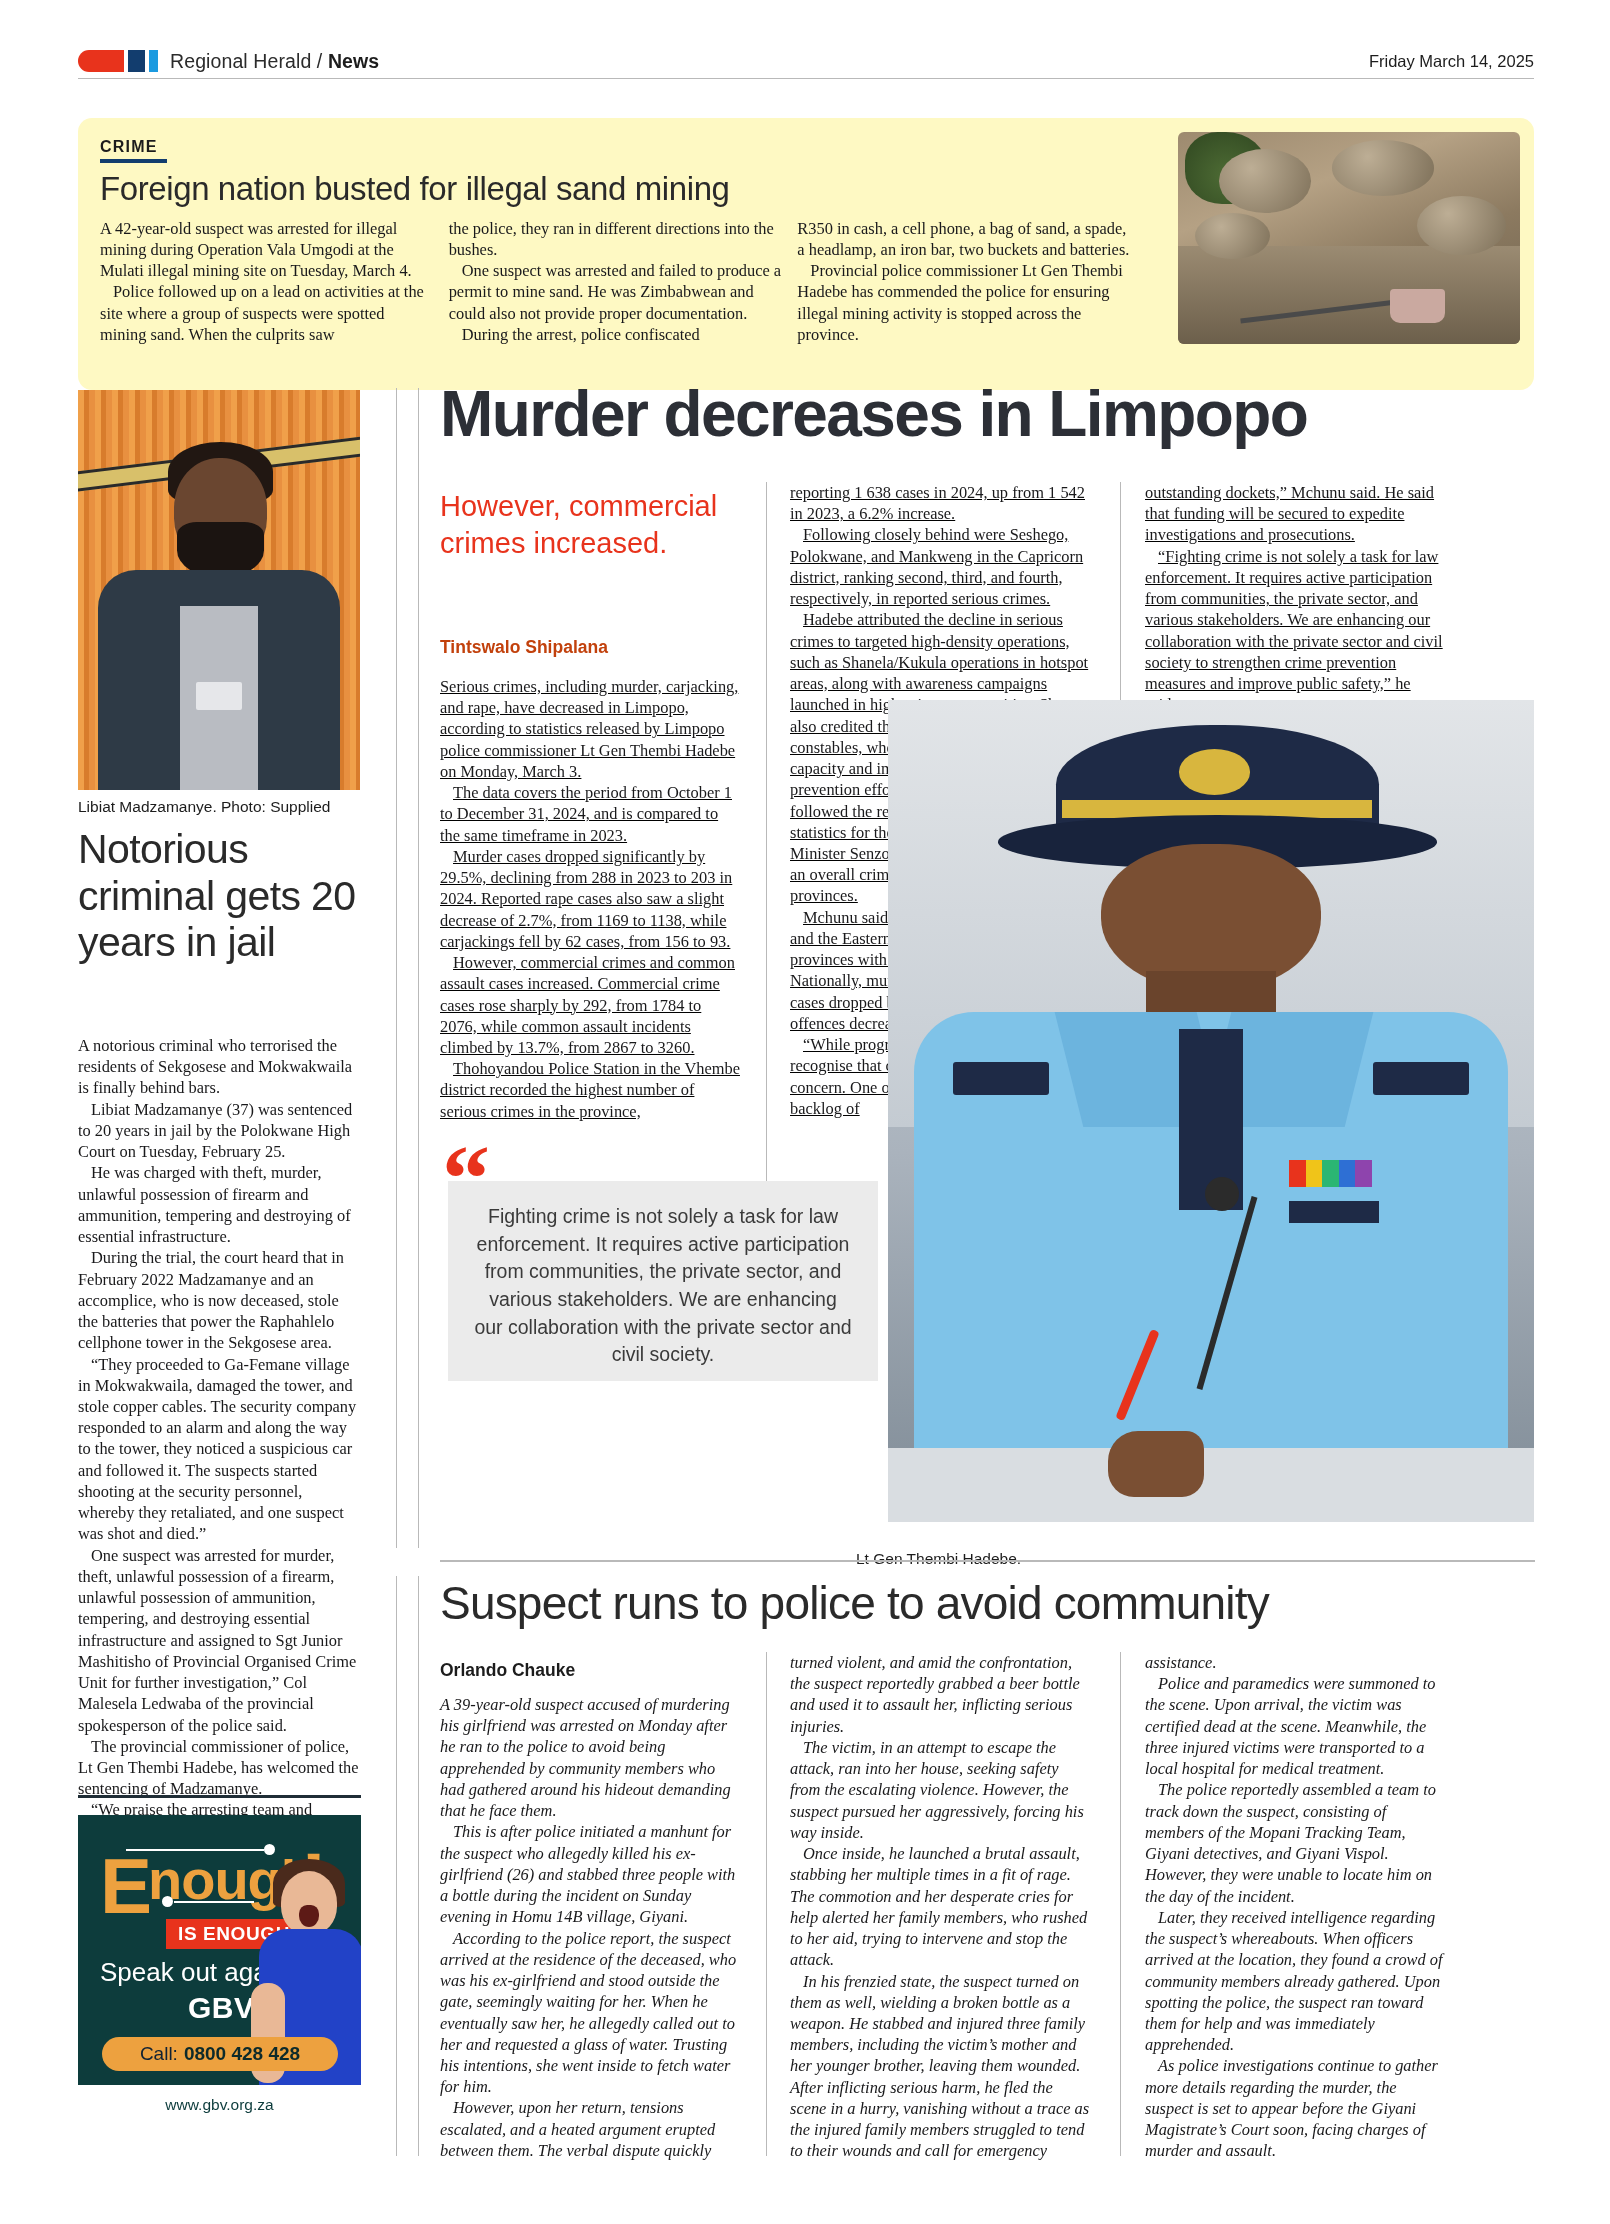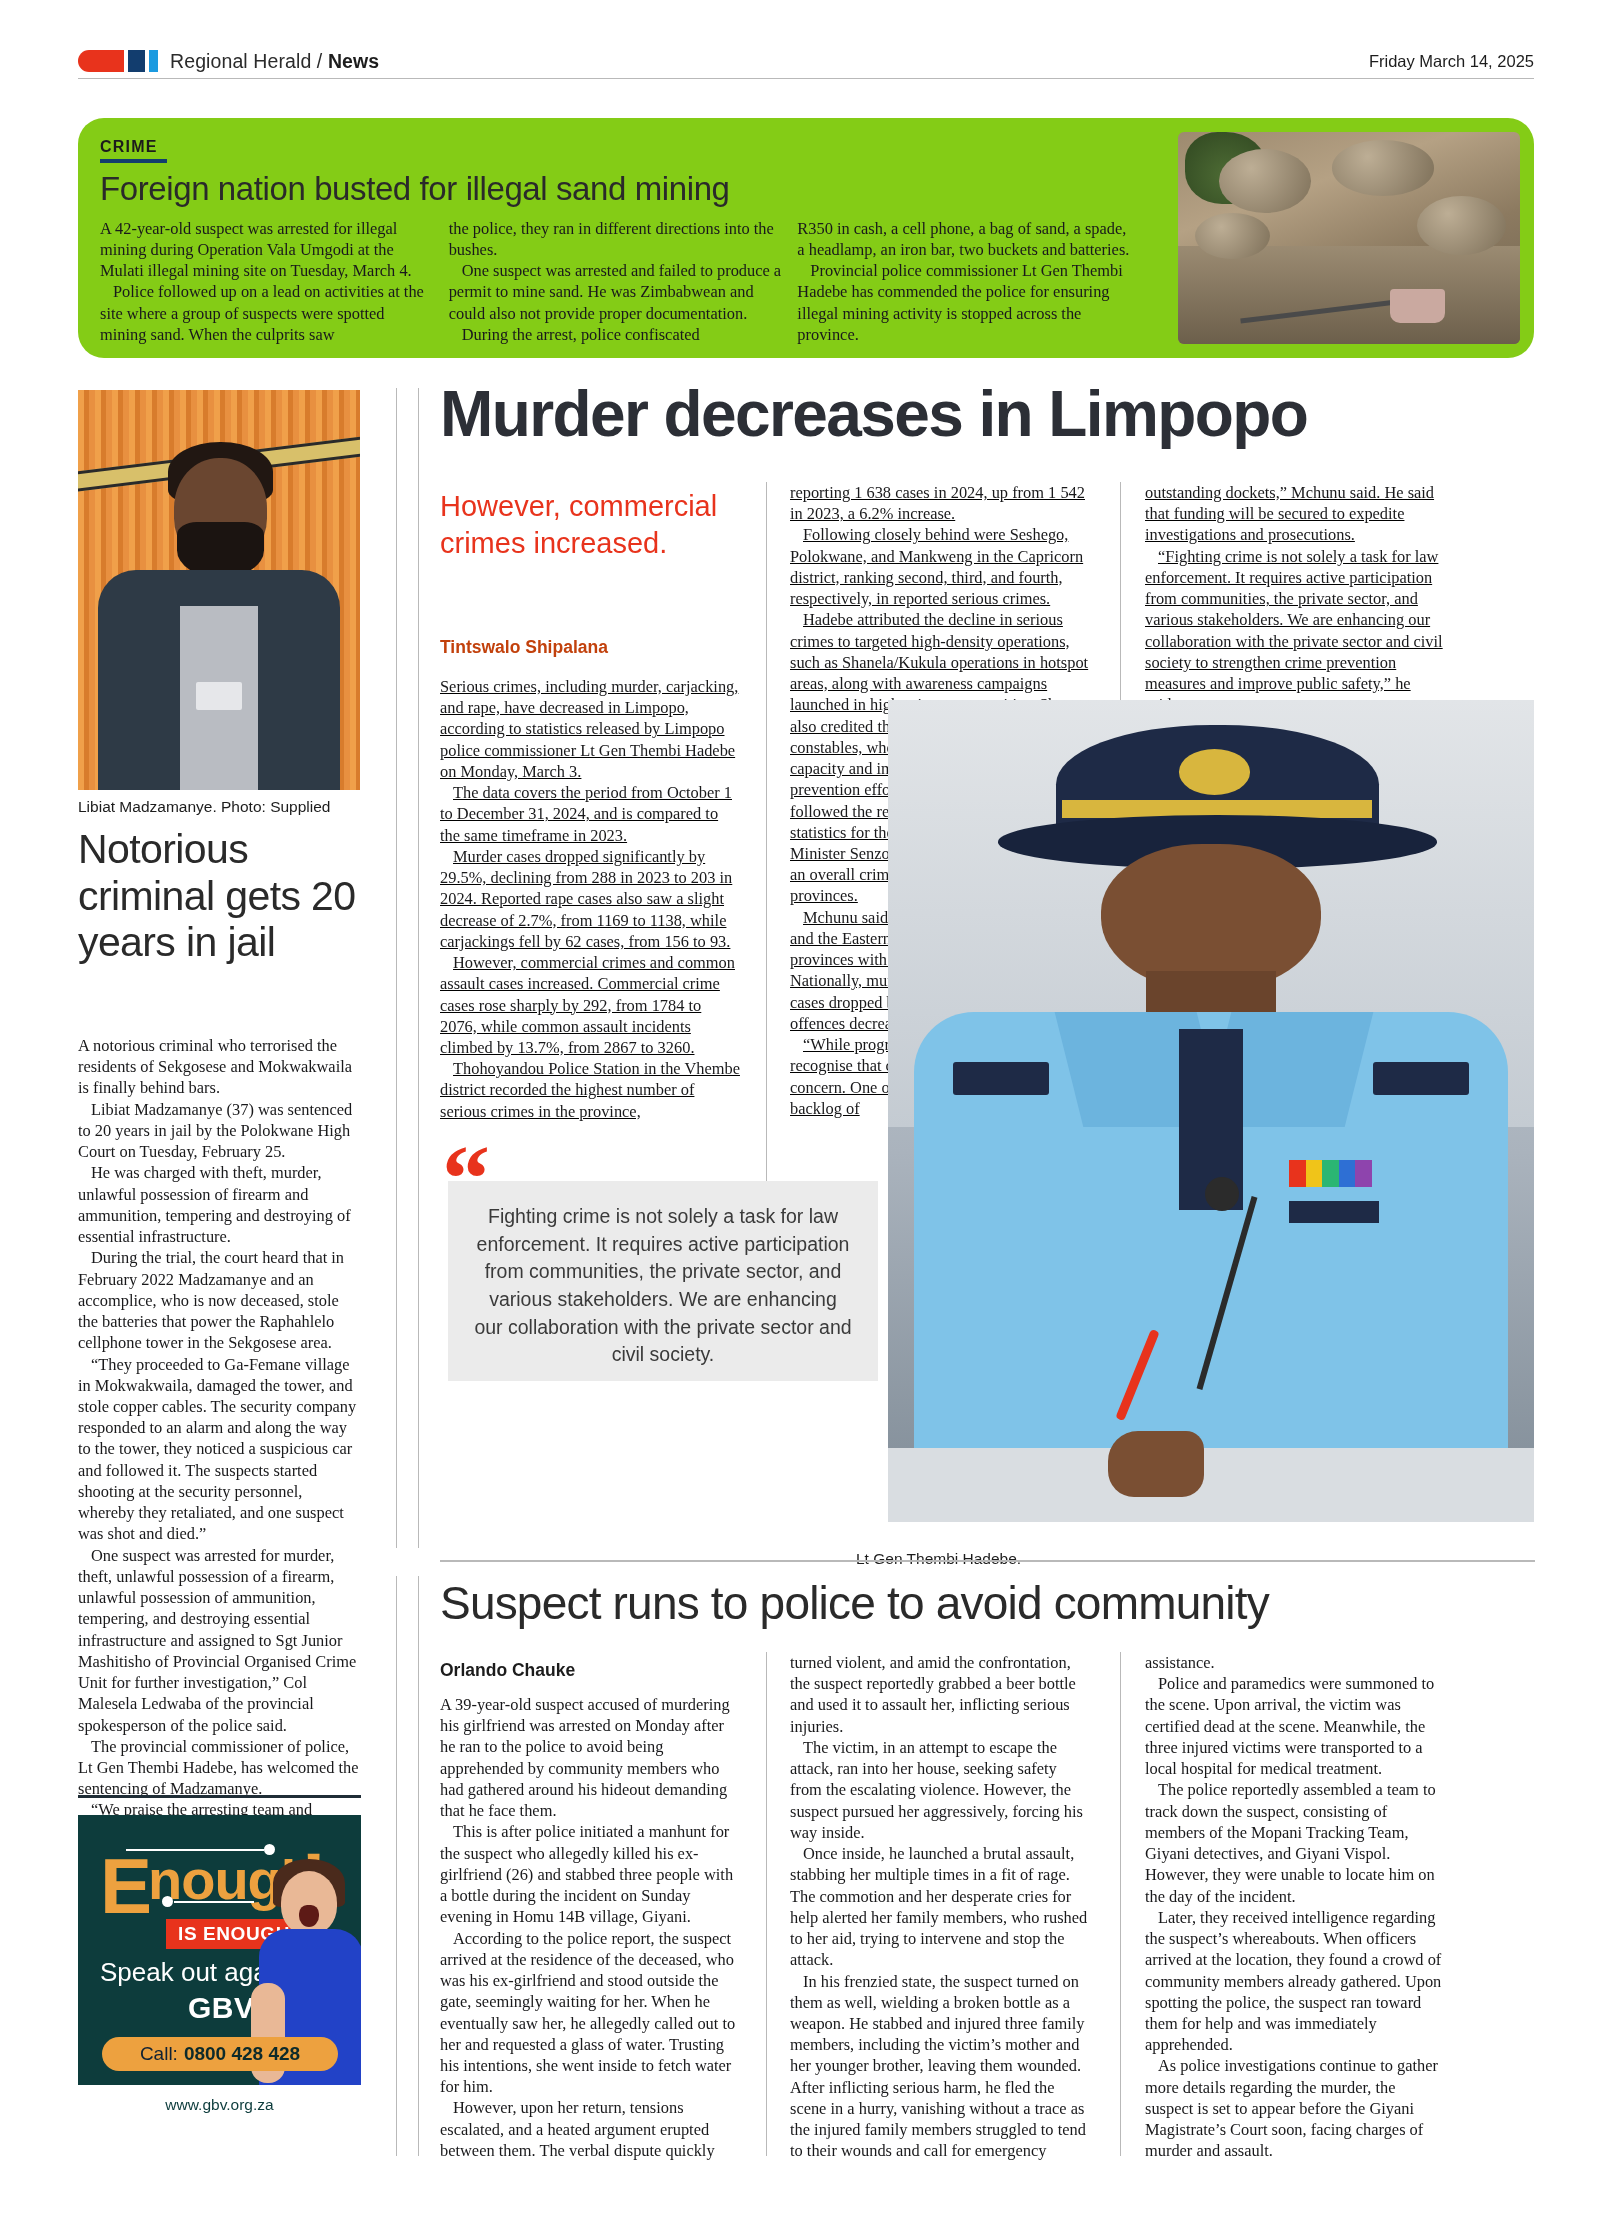--- a/index.html
+++ b/index.html
@@ -51,23 +51,23 @@
     position: absolute;
     left: 78px; top: 78px;
     width: 1456px; height: 1px;
     background: #b9b9b9;
   }
 
   
   .crime-panel {
     position: absolute;
     left: 78px; top: 118px;
-    width: 1456px; height: 240px;
-    background: #84cc16;
-    border-radius: 26px;
+    width: 1456px; height: 272px;
+    background: #fef9c3;
+    border-radius: 14px;
   }
   .crime-kicker {
     position: absolute;
     left: 22px; top: 20px;
     font-size: 16px;
     font-weight: 700;
     letter-spacing: 1.2px;
     color: #1c1c1c;
     padding-bottom: 7px;
   }
@@ -494,20 +494,21 @@
     font-size: 17.5px;
     font-weight: 700;
     color: #1c1c1c;
   }
   .s2-col { position:absolute; width: 302px; }
   .s2-col p {
     font-family: "Liberation Serif", serif;
     font-size: 16.4px;
     line-height: 1.295;
     color: #19191b;
+    font-style: italic;
   }
   .s2-col p + p { text-indent: 13px; }
   .s2a { left: 440px; top: 1694px; }
   .s2b { left: 790px; top: 1652px; }
   .s2c { left: 1145px; top: 1652px; width: 300px; }
 </style>
 </head>
 <body>
 
 <div class="page">

